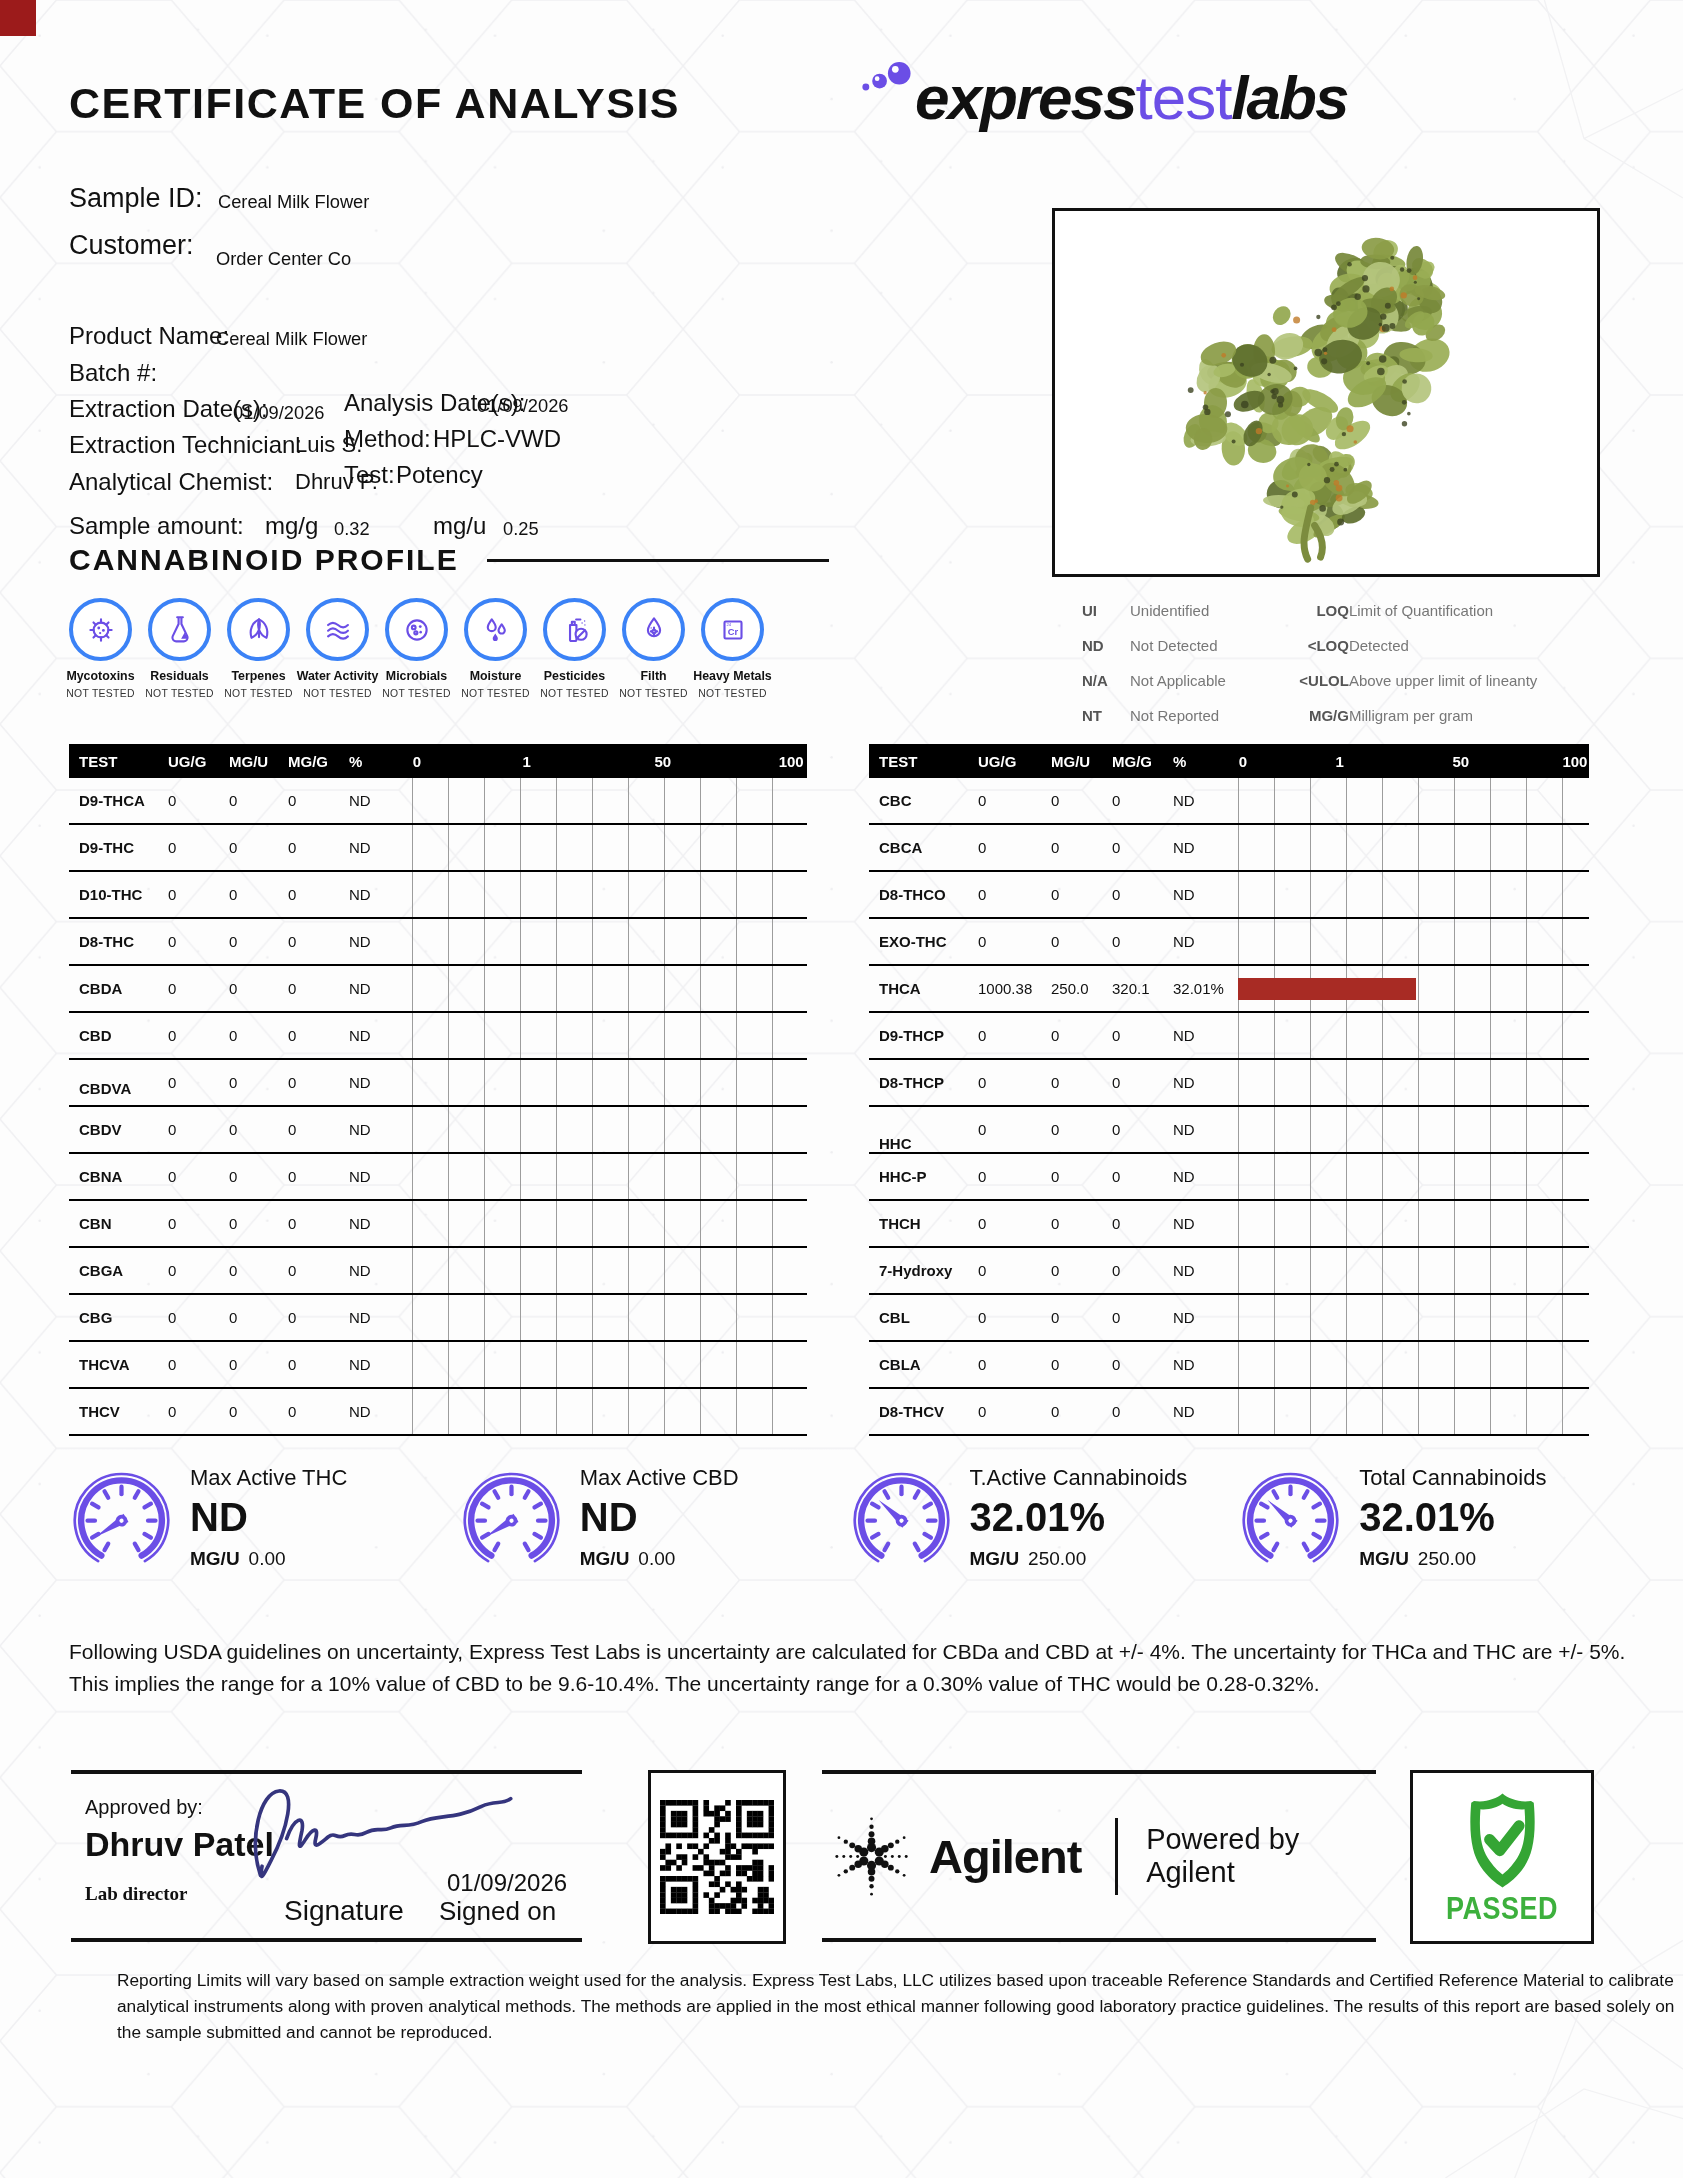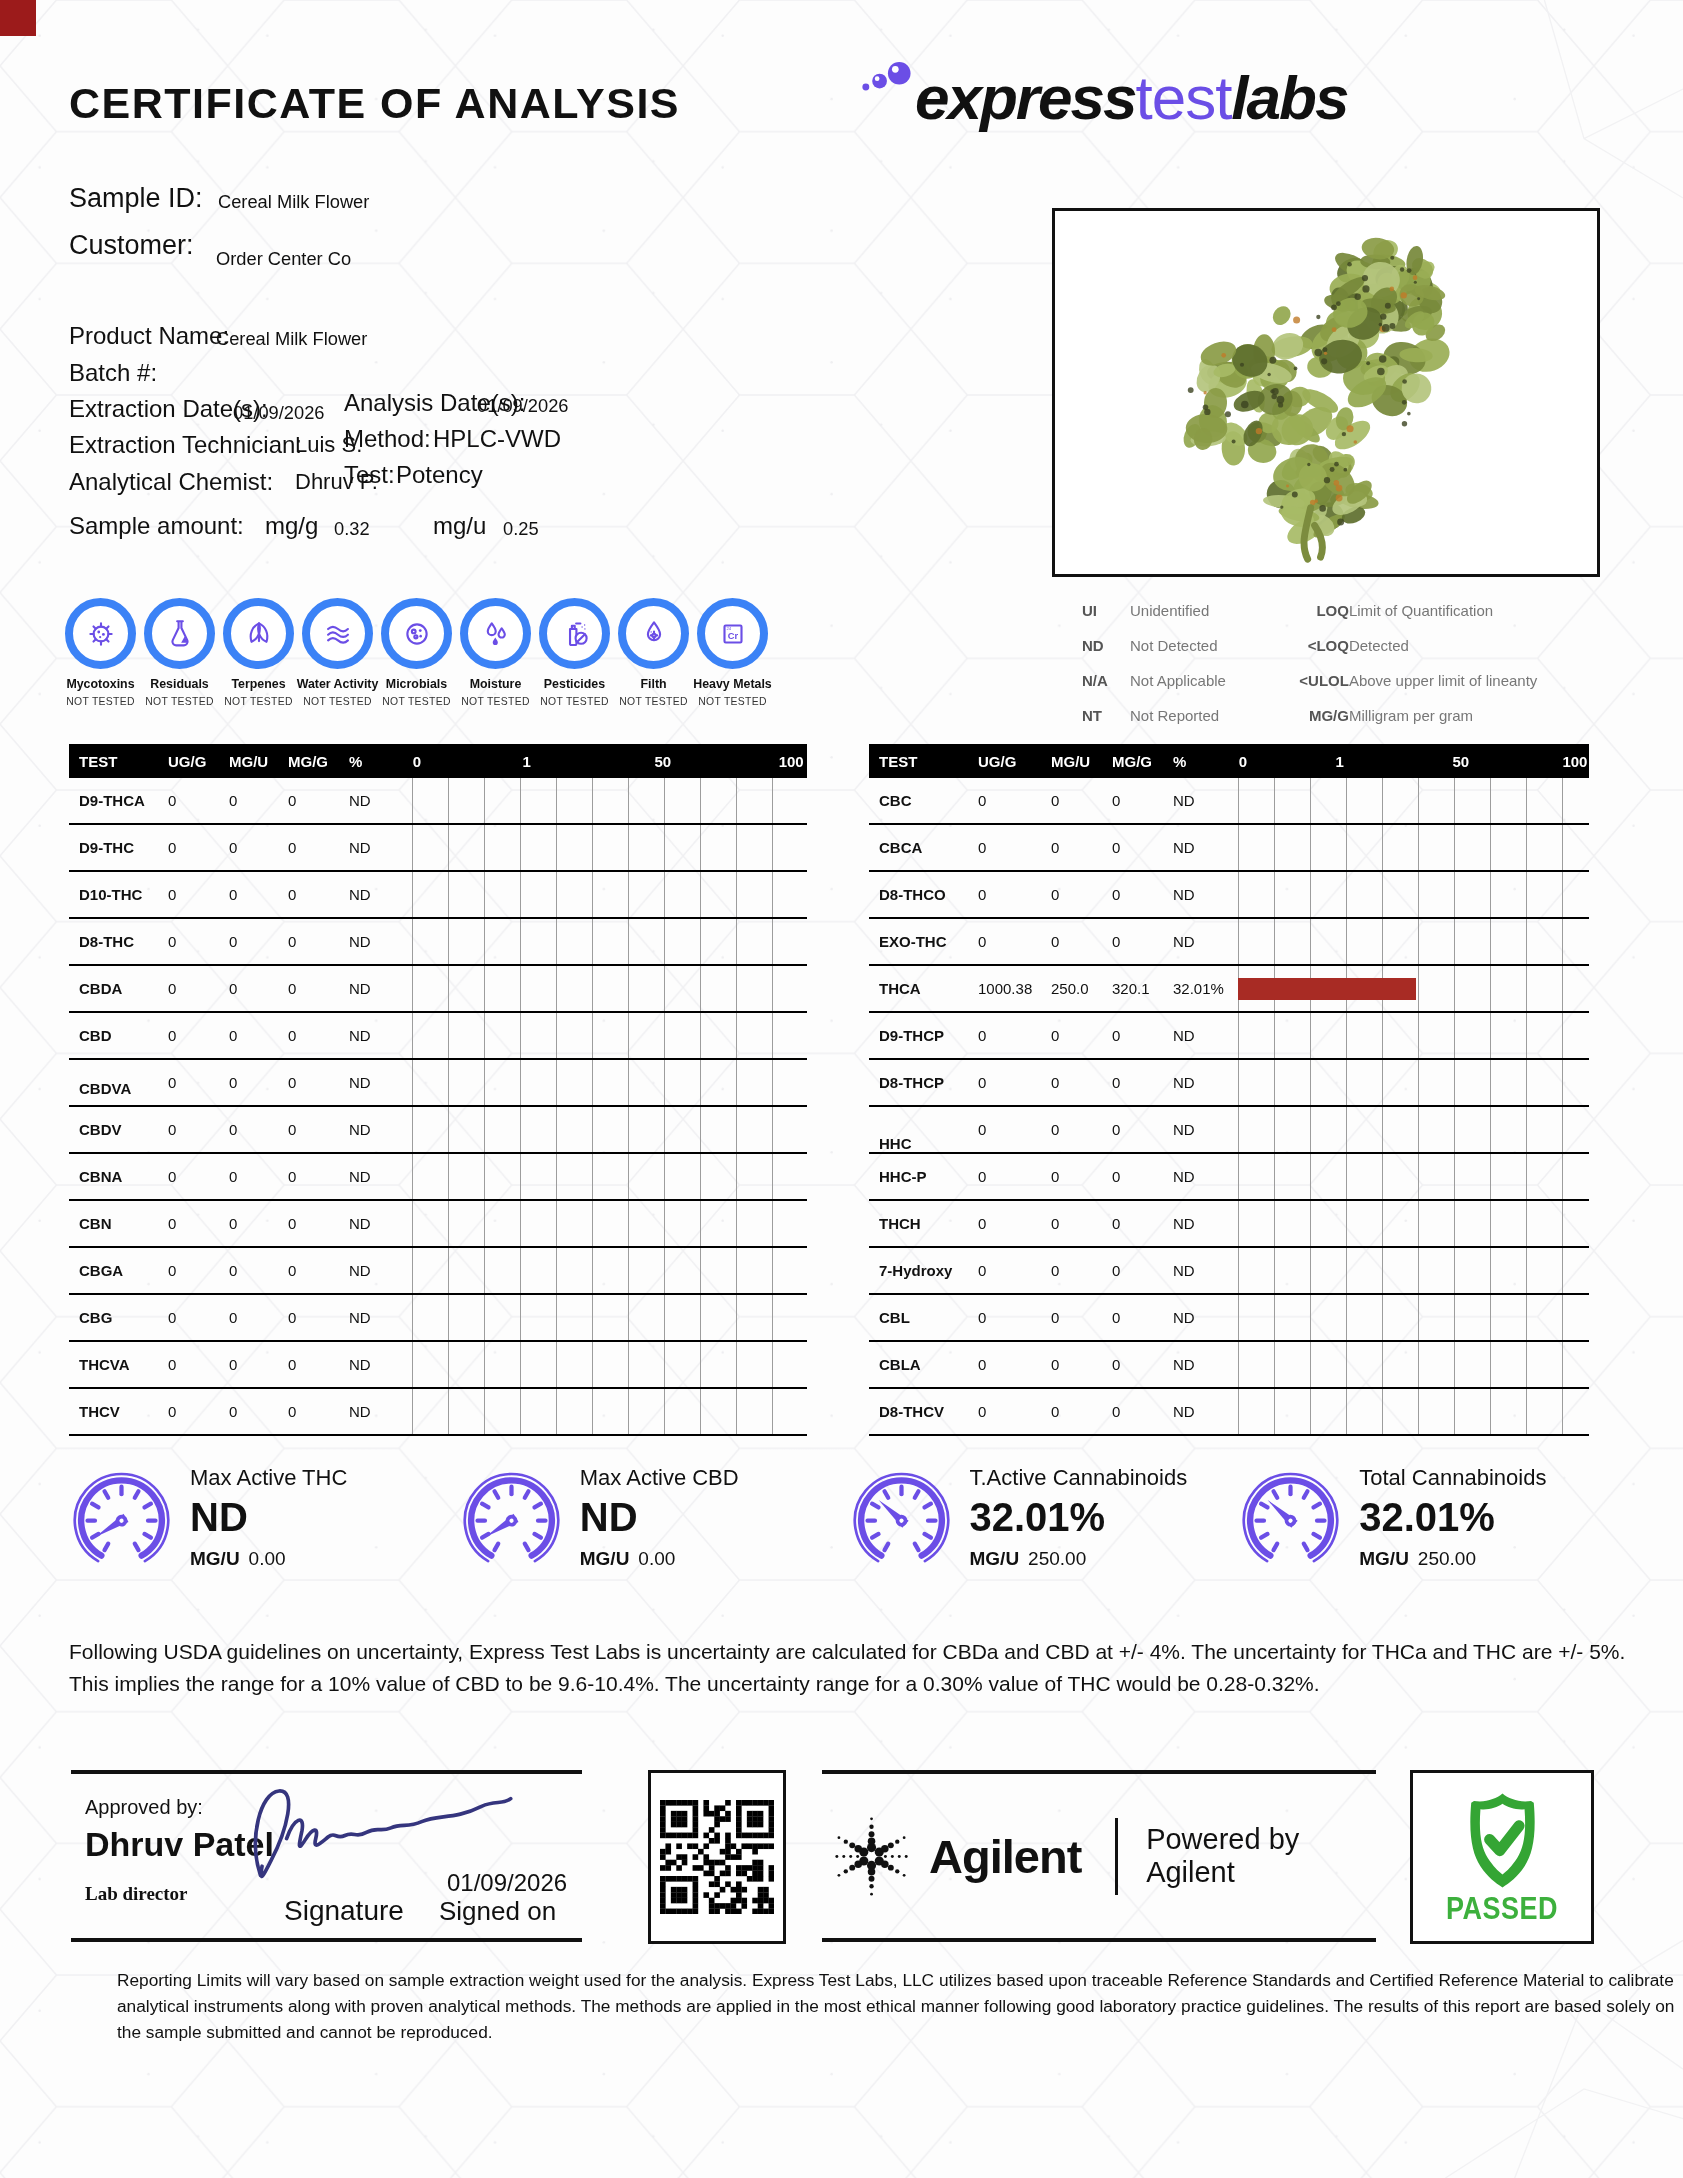--- a/index.html
+++ b/index.html
@@ -31,21 +31,21 @@
   #photo-box{left:1052px;top:208px;width:542px;height:363px;border:3px solid #111;background:#fff;}
 
   
   #section-head{left:69px;top:543px;display:flex;align-items:center;}
   #section-title{font-size:30px;font-weight:800;letter-spacing:2px;}
   #section-rule{width:342px;height:3px;background:#111;margin-left:28px;}
 
   
   #screening{left:61px;top:598px;display:flex;}
   .screen-item{width:79px;display:flex;flex-direction:column;align-items:center;}
-  .screen-circle{width:55px;height:55px;border:8px solid #3b82f6;border-radius:50%;display:flex;align-items:center;justify-content:center;background:#fff;}
+  .screen-circle{width:55px;height:55px;border:4px solid #3b82f6;border-radius:50%;display:flex;align-items:center;justify-content:center;background:#fff;}
   .screen-name{font-size:12.4px;font-weight:700;margin-top:8px;white-space:nowrap;}
   .screen-status{font-size:10.4px;color:#333;margin-top:5px;letter-spacing:0.3px;white-space:nowrap;}
 
   
   #legend{left:1082px;top:602px;display:flex;font-size:15px;color:#666;}
   .leg-col{display:flex;flex-direction:column;row-gap:18px;}
   .leg-col.c2{margin-left:42px;}
   .leg-row{display:flex;}
   .leg-key{font-weight:700;color:#555;width:48px;flex:0 0 auto;}
   .c2 .leg-key{width:61px;text-align:right;}
@@ -394,20 +394,24 @@
         <circle cx="188.58286802889708" cy="155.5131262659063" r="2.1072673201560974" fill="#3c4420" opacity="0.8"></circle>
         <circle cx="281.7231108834962" cy="119.96774087181831" r="2.4201520681381226" fill="#c07a28" opacity="0.8"></circle>
         <circle cx="180.10628438272562" cy="233.1510879696896" r="2.029715418815613" fill="#3c4420" opacity="0.8"></circle>
         <circle cx="286.751392688524" cy="290.1972469687706" r="3.480395019054413" fill="#c07a28" opacity="0.8"></circle>
         <circle cx="357.30592346608336" cy="204.91978383199853" r="1.8218913078308105" fill="#3c4420" opacity="0.8"></circle>
         <circle cx="352.6281217286755" cy="193.4547719148321" r="2.3902516961097717" fill="#3c4420" opacity="0.8"></circle>
         <path d="M258 300 C252 325 248 338 255 352 M262 318 C270 330 272 340 268 350" stroke="#7c8c3e" stroke-width="7" fill="none" stroke-linecap="round"></path>
       </svg>
   </div>
 
+  <div id="section-head" class="abs">
+    <span id="section-title">CANNABINOID PROFILE</span>
+    <span id="section-rule"></span>
+  </div>
 
   <div id="screening" class="abs">
       <div class="screen-item">
         <div class="screen-circle">
           <svg width="34" height="34" viewBox="0 0 24 24" fill="none" stroke="#6b4ee6" stroke-width="1.5" stroke-linecap="round" stroke-linejoin="round">
             <g>
               <circle cx="12" cy="12" r="5.2"></circle>
               <path d="M17.2 12h2.3M12 4.5v2.3M12 17.2v2.3M4.5 12h2.3M15.7 8.3l1.6-1.6M6.7 17.3l1.6-1.6M15.7 15.7l1.6 1.6M6.7 6.7l1.6 1.6"></path>
               <circle class="f" cx="10.4" cy="10.6" r="1" fill="#6b4ee6" stroke="none"></circle>
               <circle class="f" cx="13.7" cy="12.3" r="1" fill="#6b4ee6" stroke="none"></circle>

